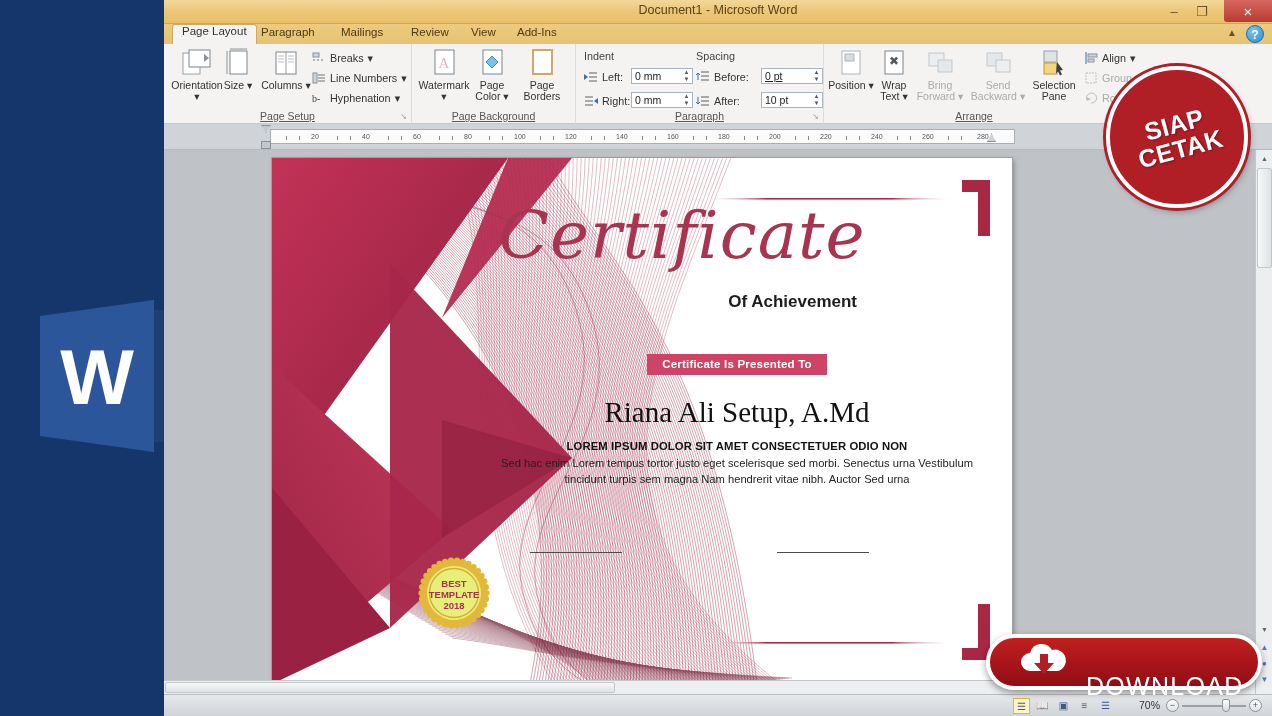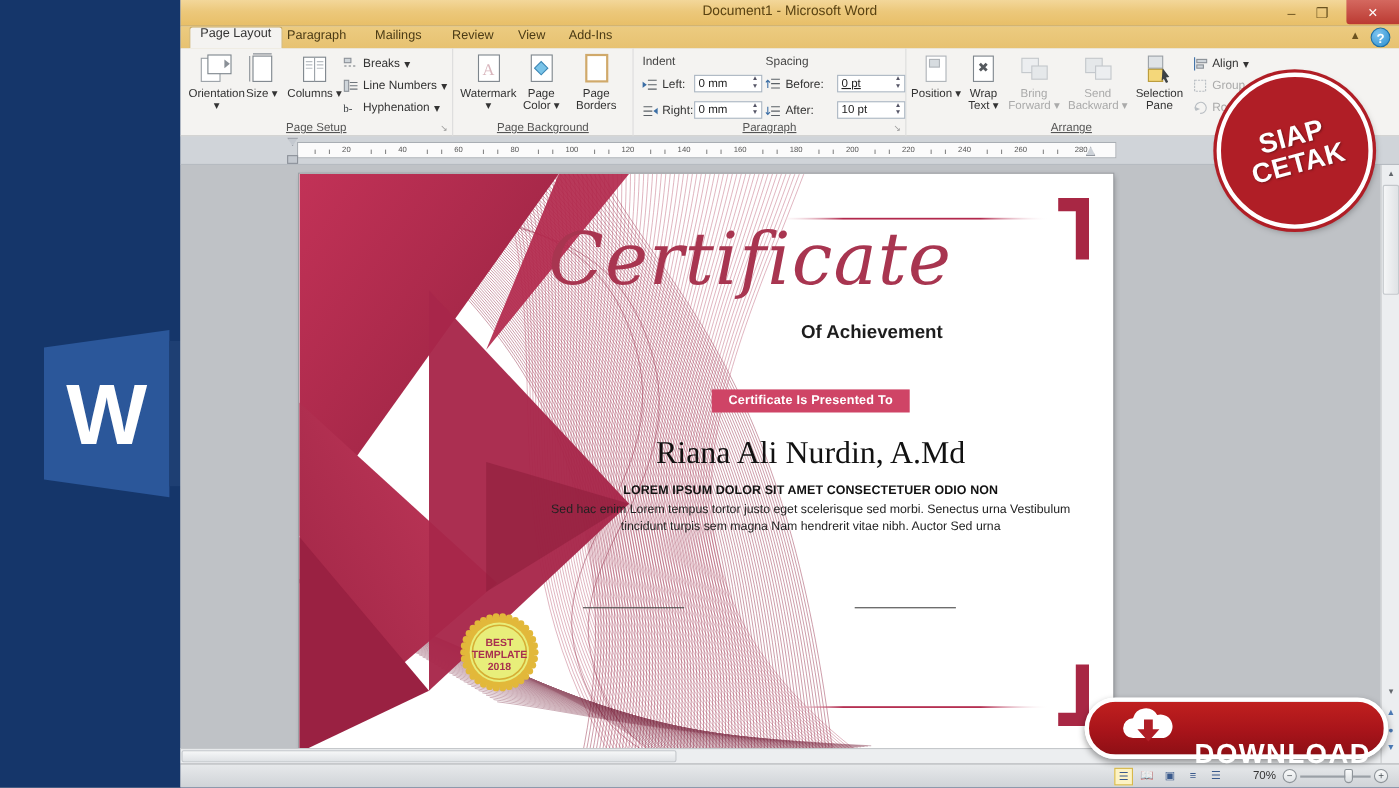--- a/index.html
+++ b/index.html
@@ -262,21 +262,21 @@
   }
   #download-btn{
     position:absolute; left:986px; top:634px; width:276px; height:56px;
     border-radius:28px;
     background:linear-gradient(to bottom,#c0201f 0%,#a8141a 55%,#8e0f15 100%);
     border:4px solid #fff;
     box-shadow:0 3px 7px rgba(0,0,0,.4);
     display:flex; align-items:center; gap:16px; padding-left:26px;
   }
   #download-label{
-    color:#fff; font-size:25px; font-weight:bold; letter-spacing:1.3px;margin-top:48px;
+    color:#fff; font-size:25px; font-weight:normal; letter-spacing:1.3px;margin-top:48px;
   }
 </style>
 </head>
 <body>
 
 <div id="left-panel">
   <div id="word-logo">
     <svg viewBox="0 0 204 160" width="204" height="160">
       <path d="M4 20 L118 4 L118 156 L4 140 Z" fill="#2b579a"></path>
       <rect x="118" y="14" width="12" height="132" fill="#1e3f73"></rect>
@@ -951,21 +951,21 @@
           <circle cx="0" cy="0" r="24.5" fill="none" stroke="#d6ae34" stroke-width="1.4"></circle>
           <text x="0" y="-6" text-anchor="middle" font-family="Liberation Sans, sans-serif" font-size="9.5" font-weight="bold" fill="#a8304f" id="seal-l1">BEST</text>
           <text x="0" y="5" text-anchor="middle" font-family="Liberation Sans, sans-serif" font-size="9.5" font-weight="bold" fill="#a8304f" id="seal-l2">TEMPLATE</text>
           <text x="0" y="16" text-anchor="middle" font-family="Liberation Sans, sans-serif" font-size="9.5" font-weight="bold" fill="#a8304f" id="seal-l3">2018</text>
         </g>
       </svg>
 
       <div class="cert-txt" id="cert-title">Certificate</div>
       <div class="cert-txt" id="cert-sub">Of Achievement</div>
       <div id="presented-pill">Certificate Is Presented To</div>
-      <div class="cert-txt" id="cert-name">Riana Ali Nurdin, A.Md</div>
+      <div class="cert-txt" id="cert-name">Riana Ali Setup, A.Md</div>
       <div class="cert-txt" id="cert-head">LOREM IPSUM DOLOR SIT AMET CONSECTETUER ODIO NON</div>
       <div class="cert-txt" id="cert-body">Sed hac enim Lorem tempus tortor justo eget scelerisque sed morbi. Senectus urna Vestibulum tincidunt turpis sem magna Nam hendrerit vitae nibh. Auctor Sed urna</div>
       <div class="sigline" id="sig1"></div>
       <div class="sigline" id="sig2"></div>
     </div>
   </div>
 
   <div id="vscroll">
     <div class="sb-arrow" style="top:0;">▲</div>
     <div id="vthumb"></div>

